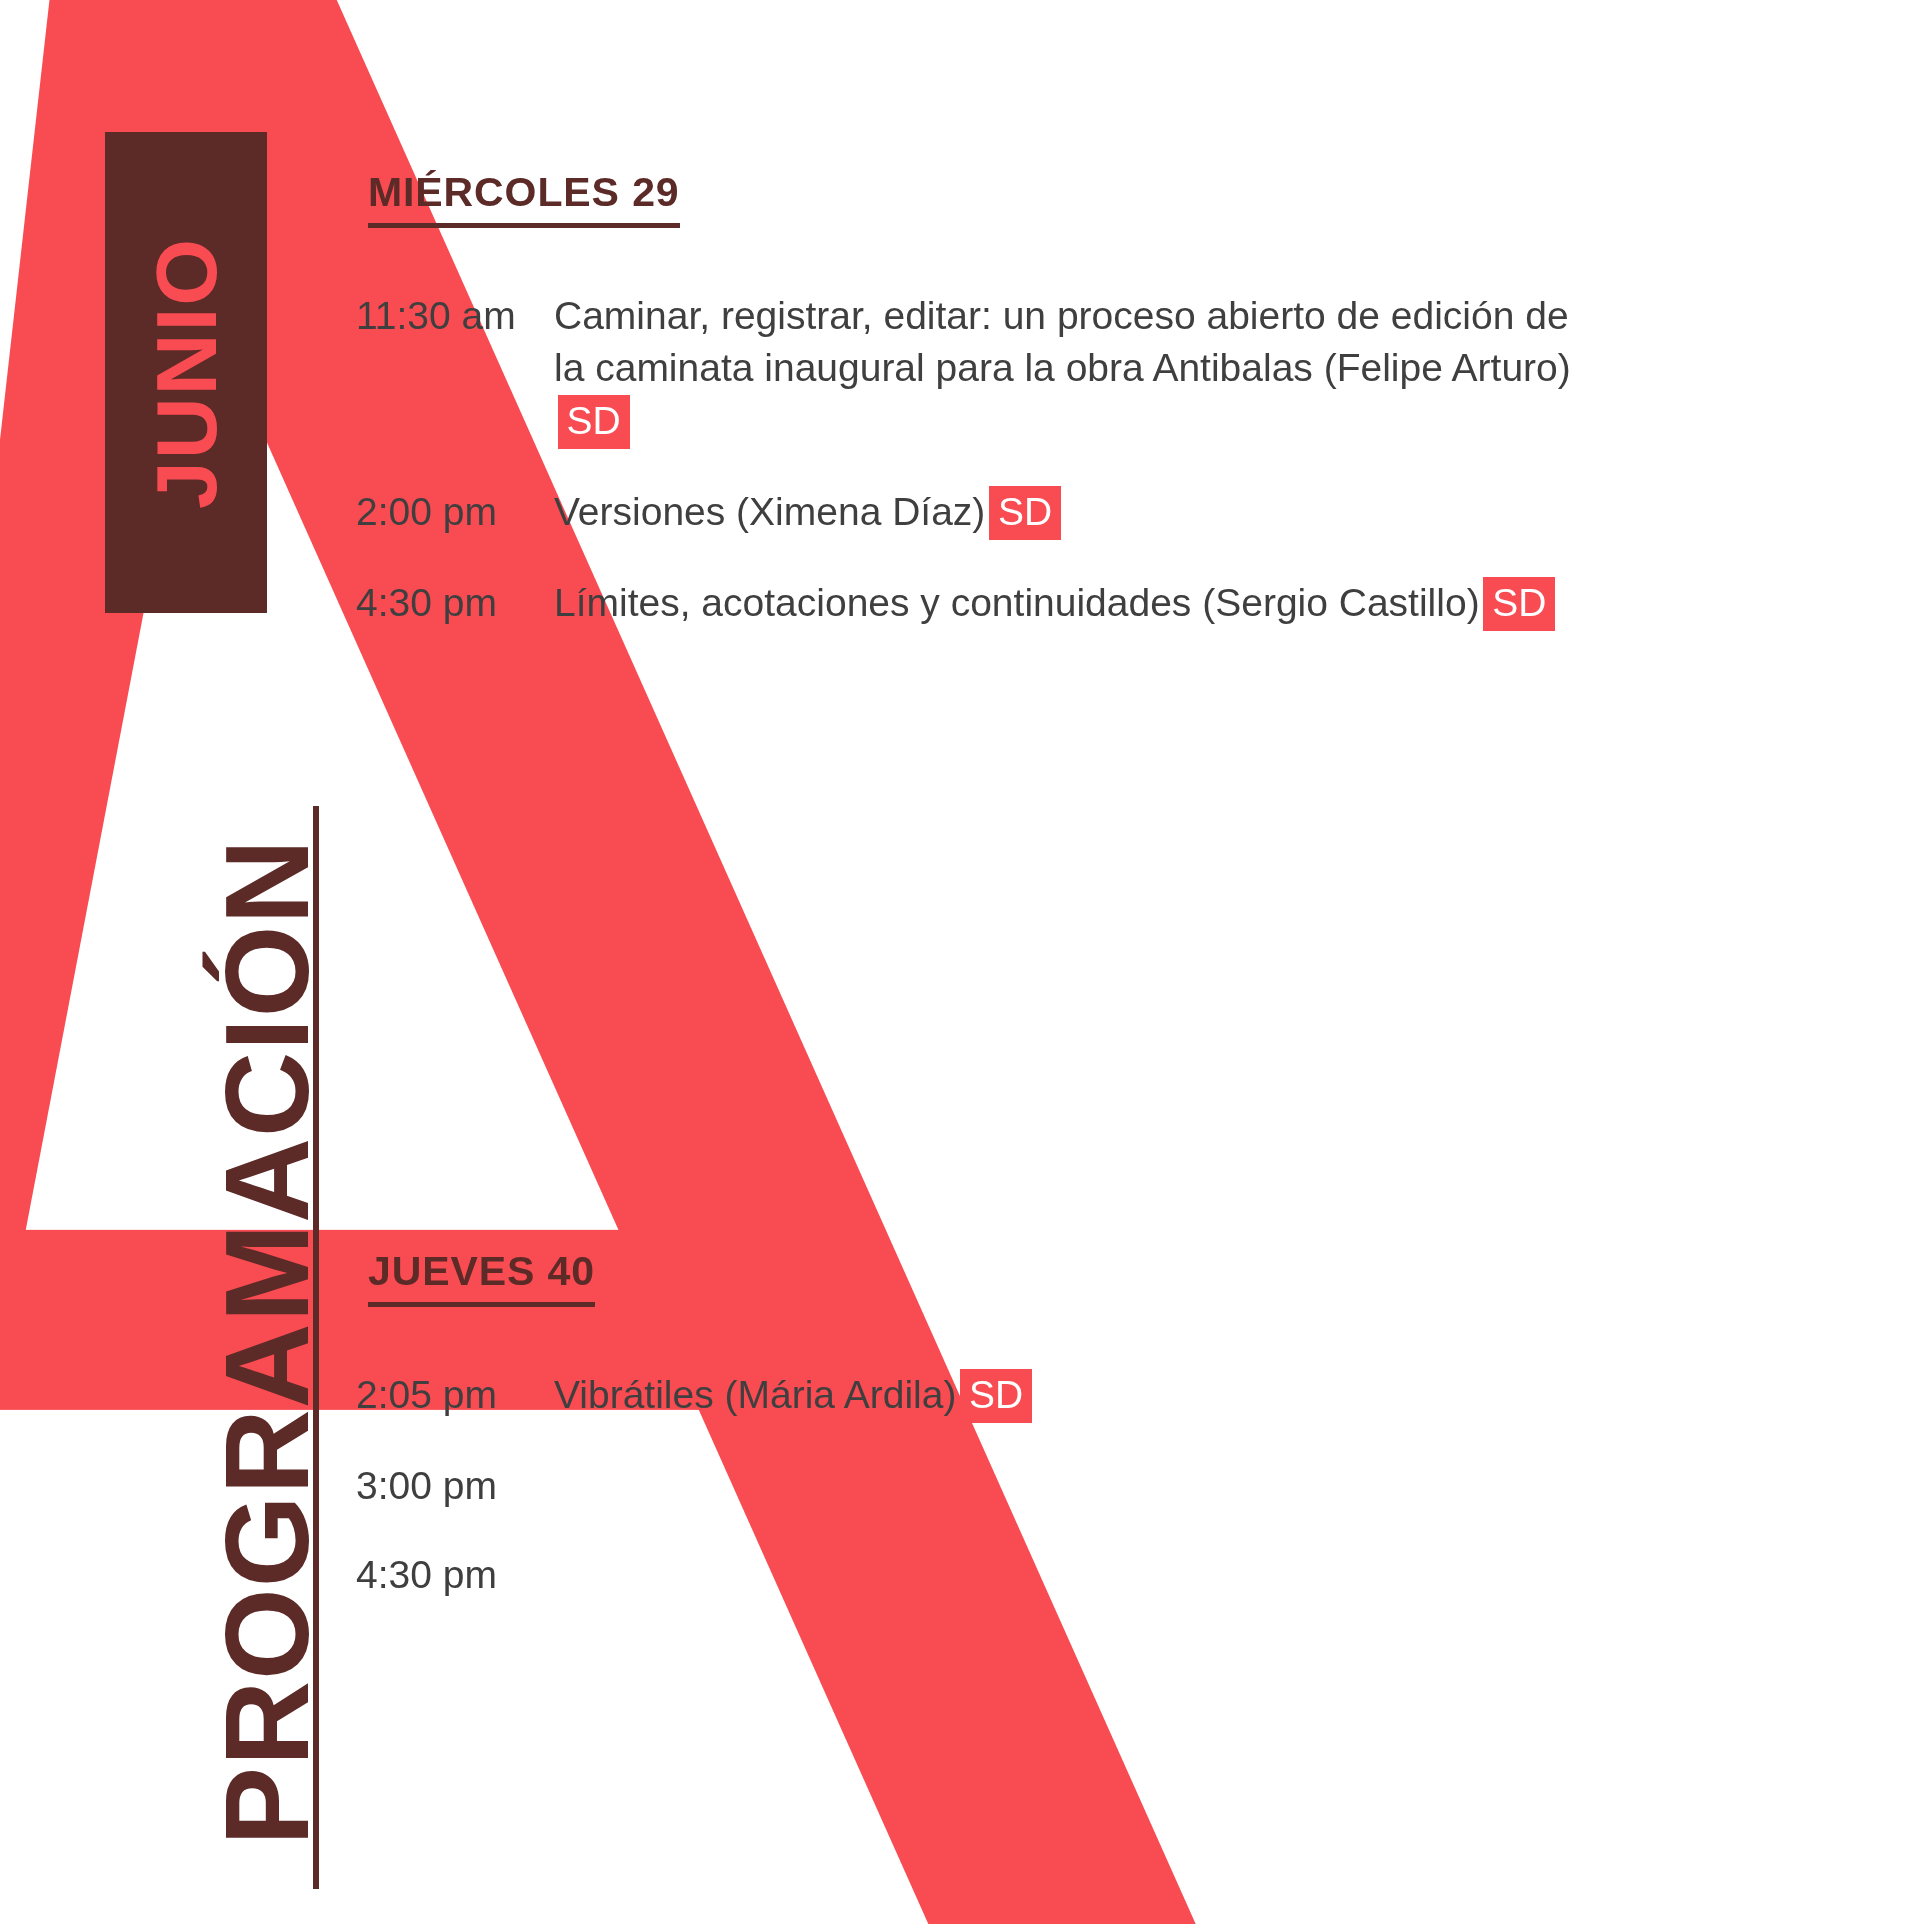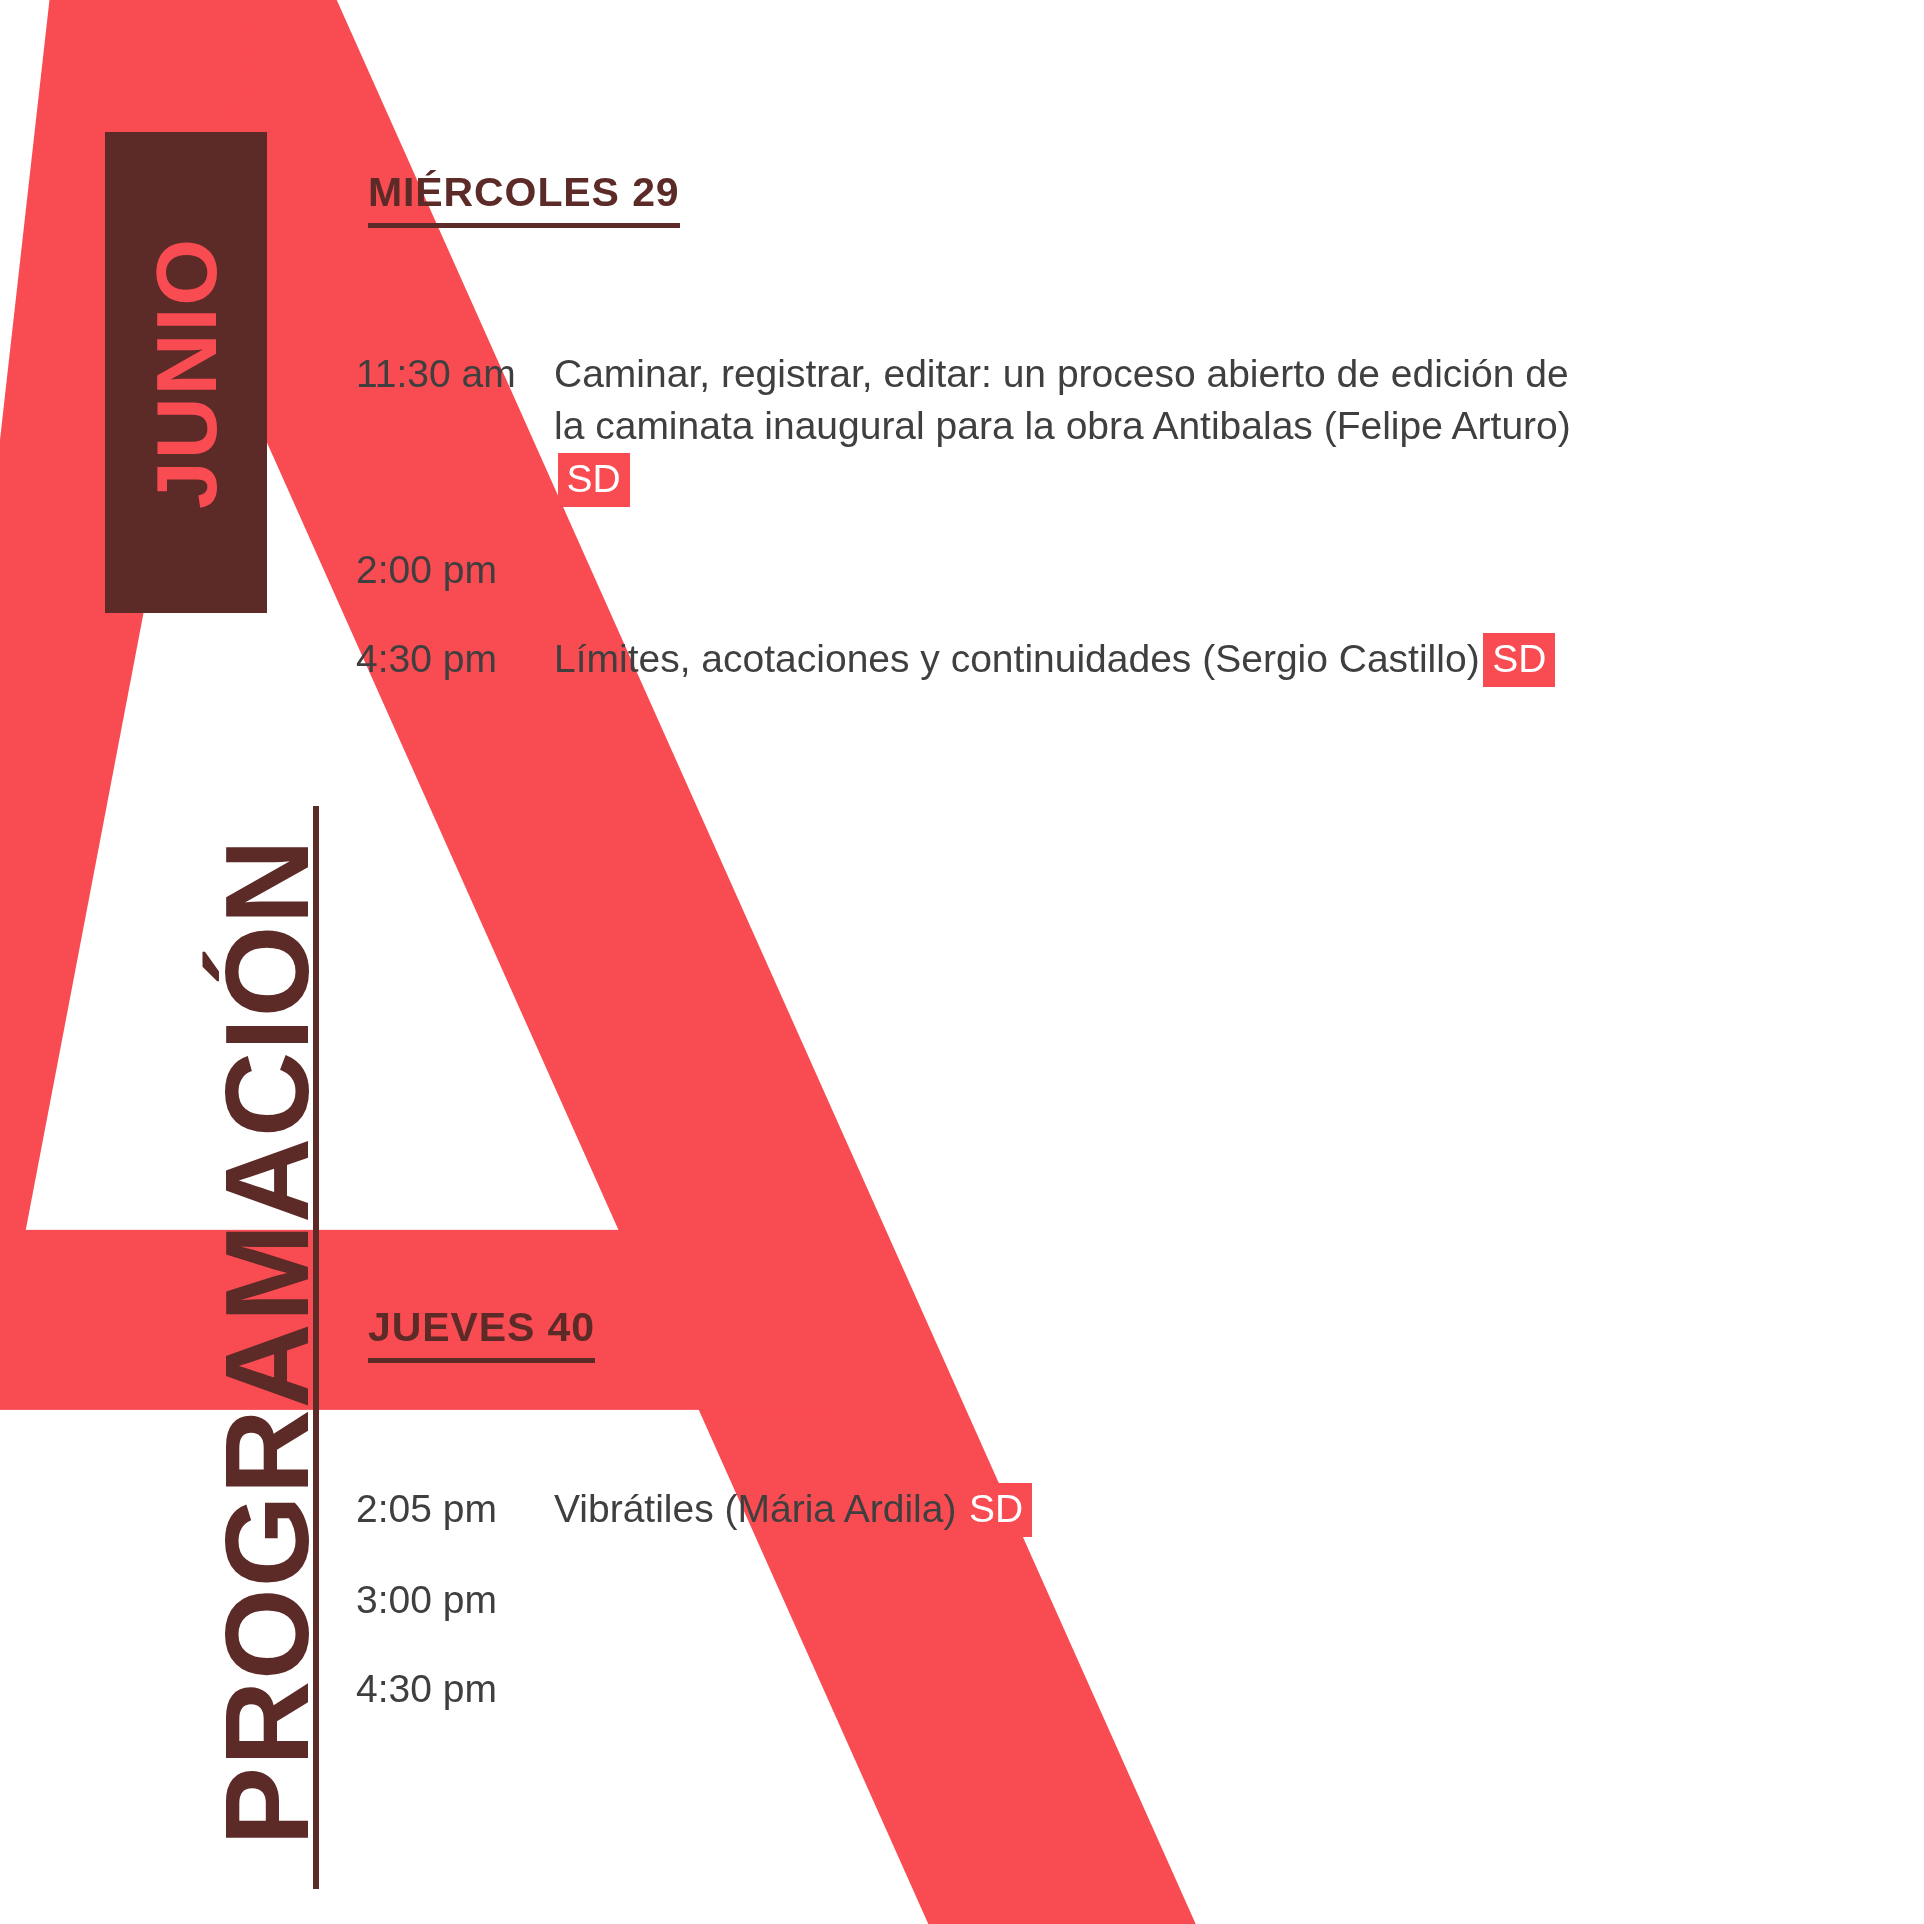--- a/index.html
+++ b/index.html
@@ -97,21 +97,21 @@
     display: inline-block;
     border-bottom: 5.3px solid #5c2a27;
     padding-bottom: 7.1px;
     margin-left: 12px;
   }
 
   .day-block-1 { margin-top: 0; }
   .day-block-2 { margin-top: 617px; }
 
   .rows {
-    margin-top: 120px;
+    margin-top: 62px;
   }
   .row {
     display: flex;
     align-items: flex-start;
     margin-bottom: 37px;
   }
   .row-time {
     width: 198px;
     flex: 0 0 198px;
     text-align: right;
@@ -171,20 +171,21 @@
       <div class="day-heading">MIÉRCOLES 29</div>
       <div class="rows">
 
         <div class="row">
           <div class="row-time">11:30 am</div>
           <div class="row-title"><span>Caminar, registrar, editar: un proceso abierto de edición de la caminata inaugural para la obra Antibalas (Felipe Arturo)</span><span class="tag">SD</span></div>
         </div>
 
         <div class="row">
           <div class="row-time">2:00 pm</div>
+          <div class="row-title"><span>Versiones (Ximena Díaz)</span><span class="tag">SD</span></div>
         </div>
 
         <div class="row">
           <div class="row-time">4:30 pm</div>
           <div class="row-title"><span>Límites, acotaciones y continuidades (Sergio Castillo)</span><span class="tag">SD</span></div>
         </div>
 
       </div>
     </div>
 

